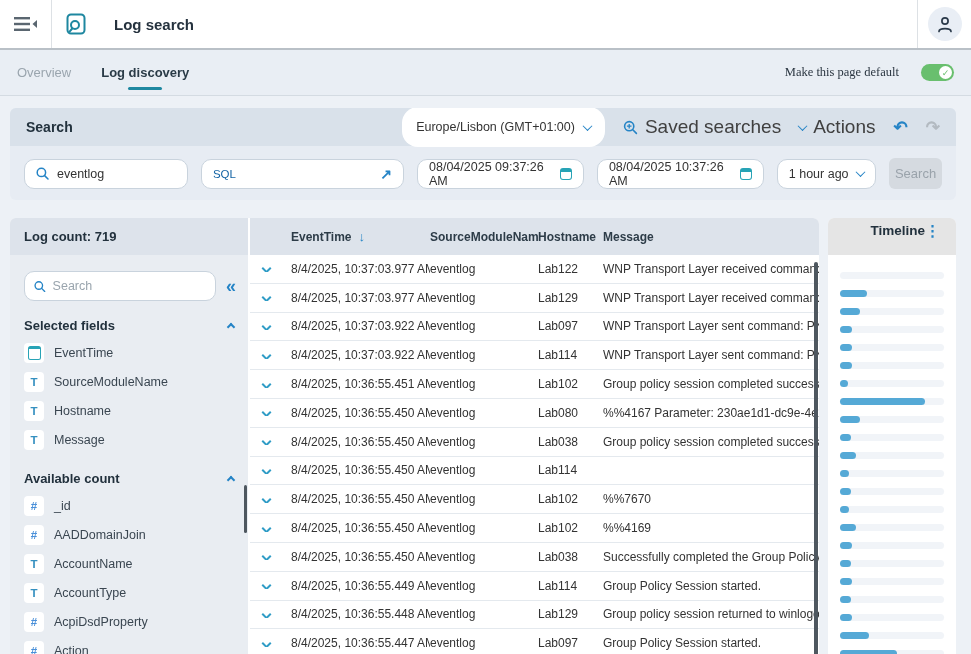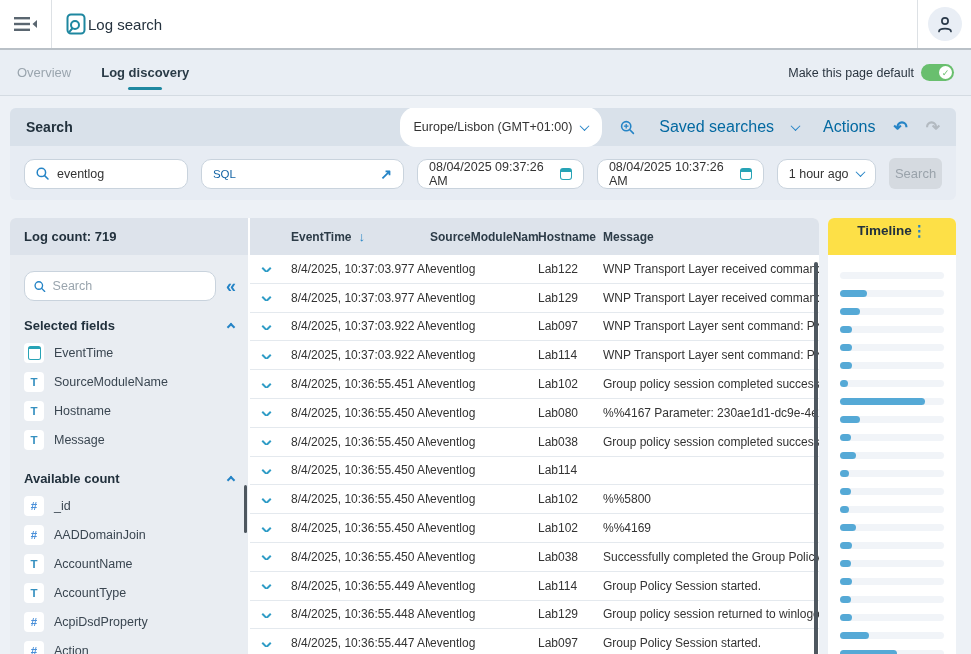--- a/index.html
+++ b/index.html
@@ -3,41 +3,41 @@
 <meta charset="utf-8">
 <style>
   * { margin:0; padding:0; box-sizing:border-box; }
   html,body { width:971px; height:654px; overflow:hidden; }
   body { font-family:"Liberation Sans", sans-serif; background:#edf1f6; position:relative; color:#3a4651; }
 
   
   .app-header { height:50px; background:#fff; display:flex; align-items:center; border-bottom:2px solid #b9c0c7; }
   .burger-box { width:52px; height:100%; display:flex; align-items:center; justify-content:center; border-right:1px solid #dde1e5; cursor:pointer; }
   .logo-box { margin-left:12px; display:flex; align-items:center; }
-  .app-title { margin-left:0; font-weight:normal; font-size:15px; color:#25323e; }
+  .app-title { margin-left:26px; font-weight:bold; font-size:15px; color:#25323e; }
   .avatar-box { margin-left:auto; width:54px; height:100%; border-left:1px solid #dde1e5; display:flex; align-items:center; justify-content:center; }
   .avatar { width:34px; height:34px; border-radius:50%; background:#e9eef5; display:flex; align-items:center; justify-content:center; cursor:pointer; }
 
   
   .tabbar { height:46px; background:#e9eef4; border-bottom:1px solid #d4dbe2; display:flex; align-items:center; padding:0 17px; }
   .tab { font-size:13px; margin-right:30px; height:100%; display:flex; align-items:center; position:relative; cursor:pointer; }
   .tab.inactive { color:#9aa5ae; }
   .tab.active { color:#2a3b47; font-weight:bold; }
   .tab.active::after { content:""; position:absolute; left:50%; transform:translateX(-50%); bottom:5px; width:34px; height:3px; background:#1e87a0; border-radius:2px; }
-  .make-default { margin-left:auto; display:flex; align-items:center; gap:7px; font-size:12.5px; color:#2a3540; }
+  .make-default { margin-left:auto; display:flex; align-items:center; gap:22px; font-size:12.5px; color:#2a3540;font-family:Liberation Serif, serif; }
   .toggle { width:33px; height:17px; border-radius:9px; background:#69bf6e; position:relative; cursor:pointer; }
   .toggle .knob { position:absolute; right:2px; top:2px; width:13px; height:13px; border-radius:50%; background:#fff; display:flex; align-items:center; justify-content:center; font-size:9px; color:#69bf6e; }
 
   
   .search-card { position:absolute; left:10px; right:15px; top:108px; height:92px; background:#e7ecf3; border-radius:6px; overflow:hidden; }
   .sc-header { height:38px; background:#d9e1ea; display:flex; align-items:center; padding:0 16px; }
   .sc-title { font-size:14px; font-weight:bold; color:#22313d; }
   .sc-right { margin-left:auto; display:flex; align-items:center; gap:18px; }
   .tz-pill { background:#fff; border-radius:16px; height:40px; padding:0 14px; display:flex; align-items:center; gap:9px; font-size:12.5px; color:#333; cursor:pointer; }
-  .hdr-link { color:#0369a1; font-size:16px; display:flex; align-items:center; gap:24px; cursor:pointer; }
+  .hdr-link { color:#404040; font-size:19px; display:flex; align-items:center; gap:7px; cursor:pointer; }
   .undo { color:#2584c6; font-size:17px; font-weight:bold; cursor:pointer; line-height:1; }
   .redo { color:#b3bac1; font-size:17px; font-weight:bold; cursor:pointer; line-height:1; }
   .sc-body { display:flex; align-items:center; padding:12px 14px; gap:13px; }
   .inp { background:#fff; border:1px solid #c9d3dd; border-radius:10px; height:30px; display:flex; align-items:center; padding:0 11px; font-size:12.5px; color:#333; gap:8px; }
   .inp-query { width:167px; }
   .inp-sql { width:207px; }
   .sql-tag { color:#1464a5; font-weight:normal; font-size:11.5px; }
   .expand-arrow { margin-left:auto; color:#2584c6; font-weight:bold; font-size:14px; cursor:pointer; }
   .inp-date { width:170px; }
   .inp-range { width:101px; justify-content:space-between; cursor:pointer; }
@@ -78,21 +78,21 @@
   .col-time { width:139px; flex-shrink:0; }
   .col-module { width:108px; flex-shrink:0; }
   .col-host { width:65px; flex-shrink:0; }
   .col-msg { flex:1; }
   .th-time { display:flex; align-items:center; gap:7px; cursor:pointer; }
   .trow { height:28.8px; display:flex; align-items:center; border-bottom:1px solid #e4e9ee; font-size:12px; color:#333; background:#fff; }
   .table-scroll { position:absolute; right:1px; top:44px; width:4px; height:395px; background:#4e575f; border-radius:2px; }
 
   
   .timeline-card { position:absolute; left:828px; top:218px; width:128px; height:446px; background:#fff; border-radius:6px 6px 0 0; overflow:hidden; }
-  .tl-header { height:37px; background:#fde047; display:flex; align-items:center; justify-content:center; padding:0 16px 12px 16px; font-size:13.5px; font-weight:bold; color:#22313d; }
+  .tl-header { height:37px; background:#e5e5e5; display:flex; align-items:center; justify-content:flex-end; padding:0 16px 12px 16px; font-size:13.5px; font-weight:bold; color:#22313d; }
   .tl-body { padding:17px 12px 0 12px; display:flex; flex-direction:column; gap:11px; }
   .tl-track { height:7px; background:#f1f4f8; border-radius:4px; position:relative; cursor:pointer; flex-shrink:0; }
   .tl-fill { position:absolute; left:0; top:0; height:100%; border-radius:4px; background:#55a9d6; }
 
   svg { display:block; }
 </style>
 </head>
 <body>
 
 <div class="app-header">
@@ -382,21 +382,21 @@
           <div class="cell col-host">Lab114</div>
         </div>
 
         <div class="trow">
           <div class="cell col-exp">
             <span class="row-chev"></span>
           </div>
           <div class="cell col-time">8/4/2025, 10:36:55.450 AM</div>
           <div class="cell col-module">eventlog</div>
           <div class="cell col-host">Lab102</div>
-          <div class="cell col-msg">%%5800</div>
+          <div class="cell col-msg">%%7670</div>
         </div>
 
         <div class="trow">
           <div class="cell col-exp">
             <span class="row-chev"></span>
           </div>
           <div class="cell col-time">8/4/2025, 10:36:55.450 AM</div>
           <div class="cell col-module">eventlog</div>
           <div class="cell col-host">Lab102</div>
           <div class="cell col-msg">%%4169</div>

